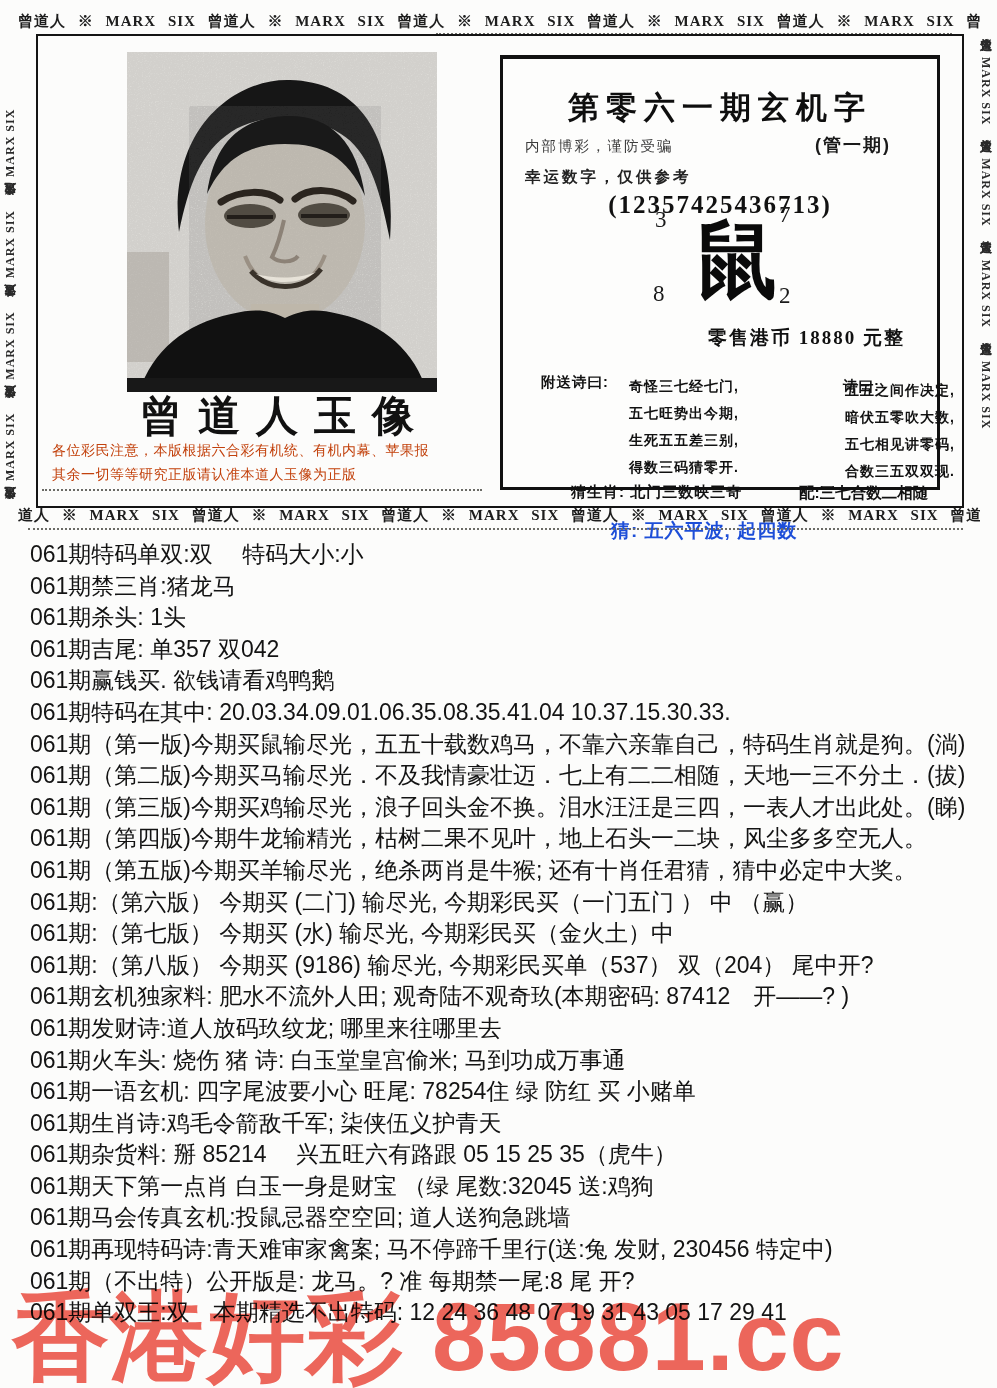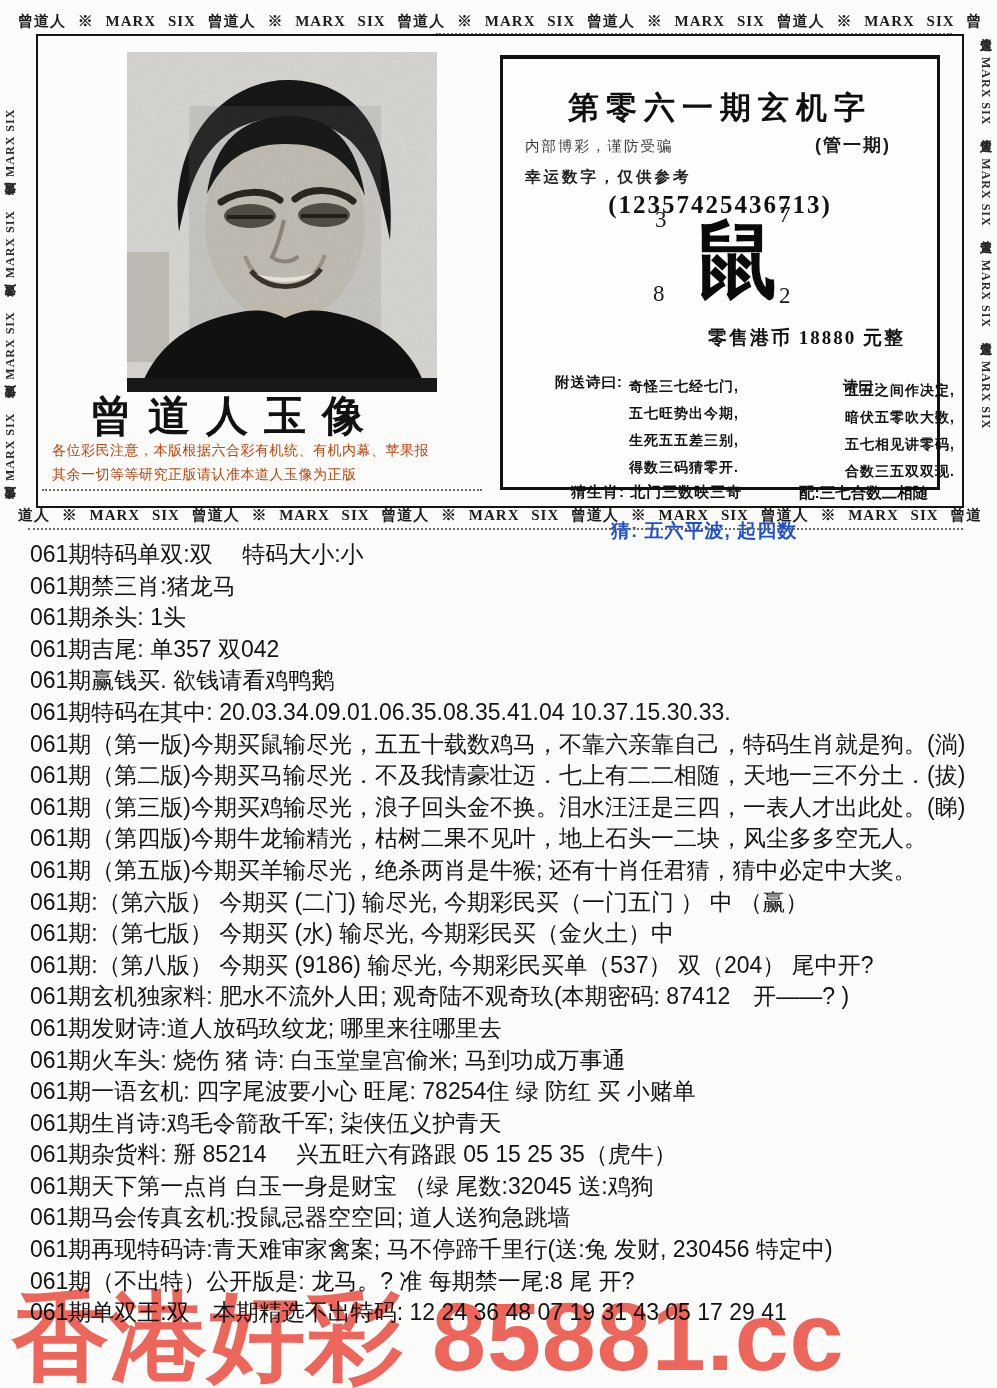--- a/index.html
+++ b/index.html
@@ -26,21 +26,21 @@
   .border-col.right{left:975px;}
   .dotline{position:absolute;border-top:2px dotted #6b6b66;height:0;}
   
   .sheet-frame{
     position:absolute;left:36px;top:34px;width:924px;height:470px;
     border:2px solid #141414;background:transparent;
   }
   
   .portrait{position:absolute;left:127px;top:52px;width:310px;height:340px;}
   .portrait-title{
-    position:absolute;left:90px;top:388px;width:390px;
+    position:absolute;left:90px;top:388px;width:390px;text-align:center;
     font-family:"Liberation Serif", serif;font-weight:bold;font-size:42px;
     letter-spacing:16px;color:#111;white-space:nowrap;
   }
   .portrait-note{
     position:absolute;left:52px;width:430px;font-size:14px;color:#c2410c;
     letter-spacing:0.5px;white-space:nowrap;
   }
   .portrait-note.n1{top:442px;}
   .portrait-note.n2{top:466px;}
   
@@ -70,21 +70,21 @@
   .mb-corner.tl{left:152px;top:148px;}
   .mb-corner.tr{left:276px;top:143px;}
   .mb-corner.bl{left:150px;top:222px;}
   .mb-corner.br{left:276px;top:224px;}
   .mb-price{
     position:absolute;left:205px;top:266px;font-family:"Liberation Serif", serif;
     font-weight:bold;font-size:19px;letter-spacing:2px;color:#111;white-space:nowrap;
   }
   .mb-poem-label{position:absolute;font-weight:bold;font-size:14.5px;color:#111;letter-spacing:1px;white-space:nowrap;}
   .mb-poem{position:absolute;font-weight:bold;font-size:14px;color:#111;line-height:27px;letter-spacing:1px;white-space:nowrap;}
-  .lbl-left{left:52px;top:314px;}
+  .lbl-left{left:38px;top:314px;}
   .poem-left{left:126px;top:314px;}
   .lbl-right{left:296px;top:318px;margin-left:44px;}
   .poem-right{left:342px;top:318px;text-align:left;}
   .mb-guess-zodiac{position:absolute;left:68px;top:424px;font-weight:bold;font-size:15px;color:#111;letter-spacing:1px;white-space:nowrap;}
   .mb-match{position:absolute;left:296px;top:424px;font-weight:bold;font-size:15.5px;color:#111;white-space:nowrap;}
   .mb-guess{position:absolute;left:108px;top:450px;font-weight:bold;font-size:19px;color:#1d4ed8;letter-spacing:1px;white-space:nowrap;margin-top:9px;}
   
   .body-lines{
     position:absolute;left:20px;top:539px;width:975px;
     font-size:23px;line-height:31.6px;color:#131313;margin-left:10px;

